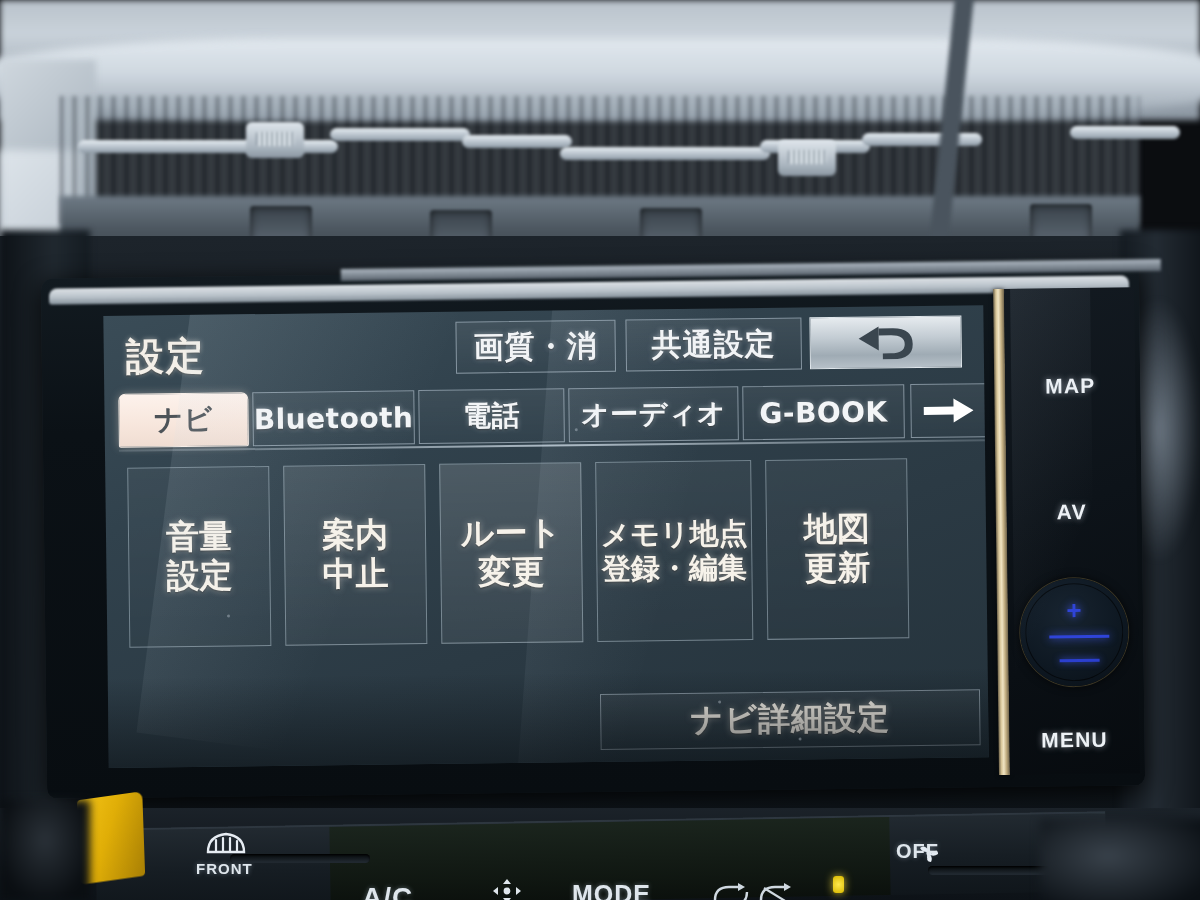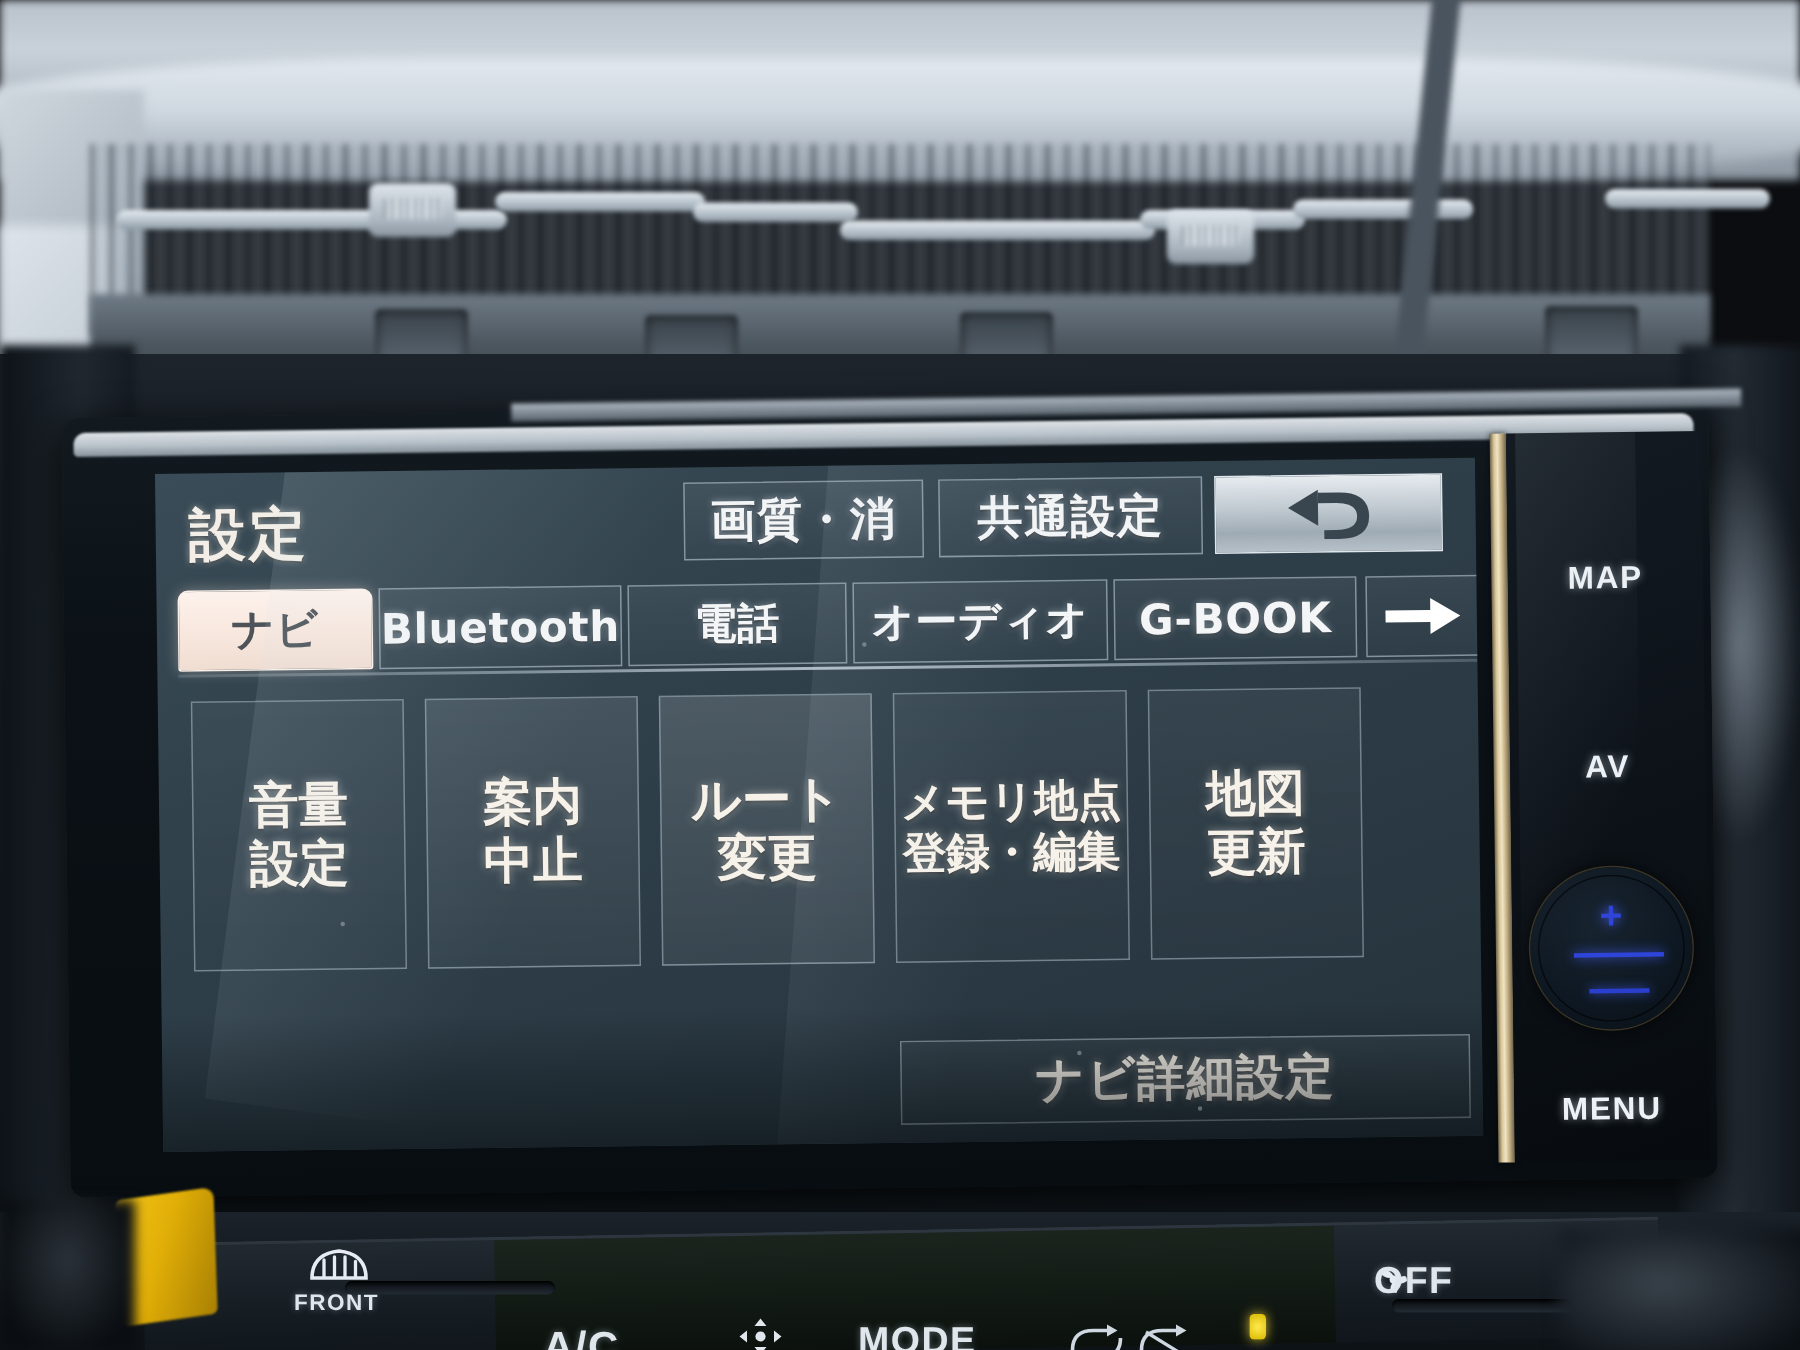--- a/index.html
+++ b/index.html
@@ -362,21 +362,21 @@
     opacity: .95;
   }
   .hvac-lbl {
     position:absolute; color:#dfe6ec; font-weight:bold;
     font-family:"Liberation Sans", sans-serif;
     text-shadow: 0 0 5px rgba(200,220,238,0.4);
   }
   #hv-front { left: 196px; top: 52px; font-size: 15px; letter-spacing:1px; }
   #hv-ac    { left: 362px; top: 74px; font-size: 28px; letter-spacing:1px; }
   #hv-mode  { left: 572px; top: 72px; font-size: 25px; letter-spacing:1px; }
-  #hv-off   { left: 916px; top: 32px; font-size: 25px; letter-spacing:1px; }
+  #hv-off   { left: 896px; top: 32px; font-size: 20px; letter-spacing:1px; }
 
   .defrost-icon {
     position:absolute; left: 204px; top: 22px; width: 44px; height: 28px;
   }
   .fan-icon { position:absolute; left: 918px; top: 34px; width: 22px; height: 22px; }
   .mode-icon { position:absolute; left: 492px; top: 70px; width: 30px; height: 26px; }
   .recirc-icon { position:absolute; left: 712px; top: 74px; width: 38px; height: 26px; }
   .recirc-icon2 { position:absolute; left: 758px; top: 74px; width: 38px; height: 26px; }
   .amber-dot {
     position:absolute; left: 833px; top: 876px; width: 11px; height: 17px;

